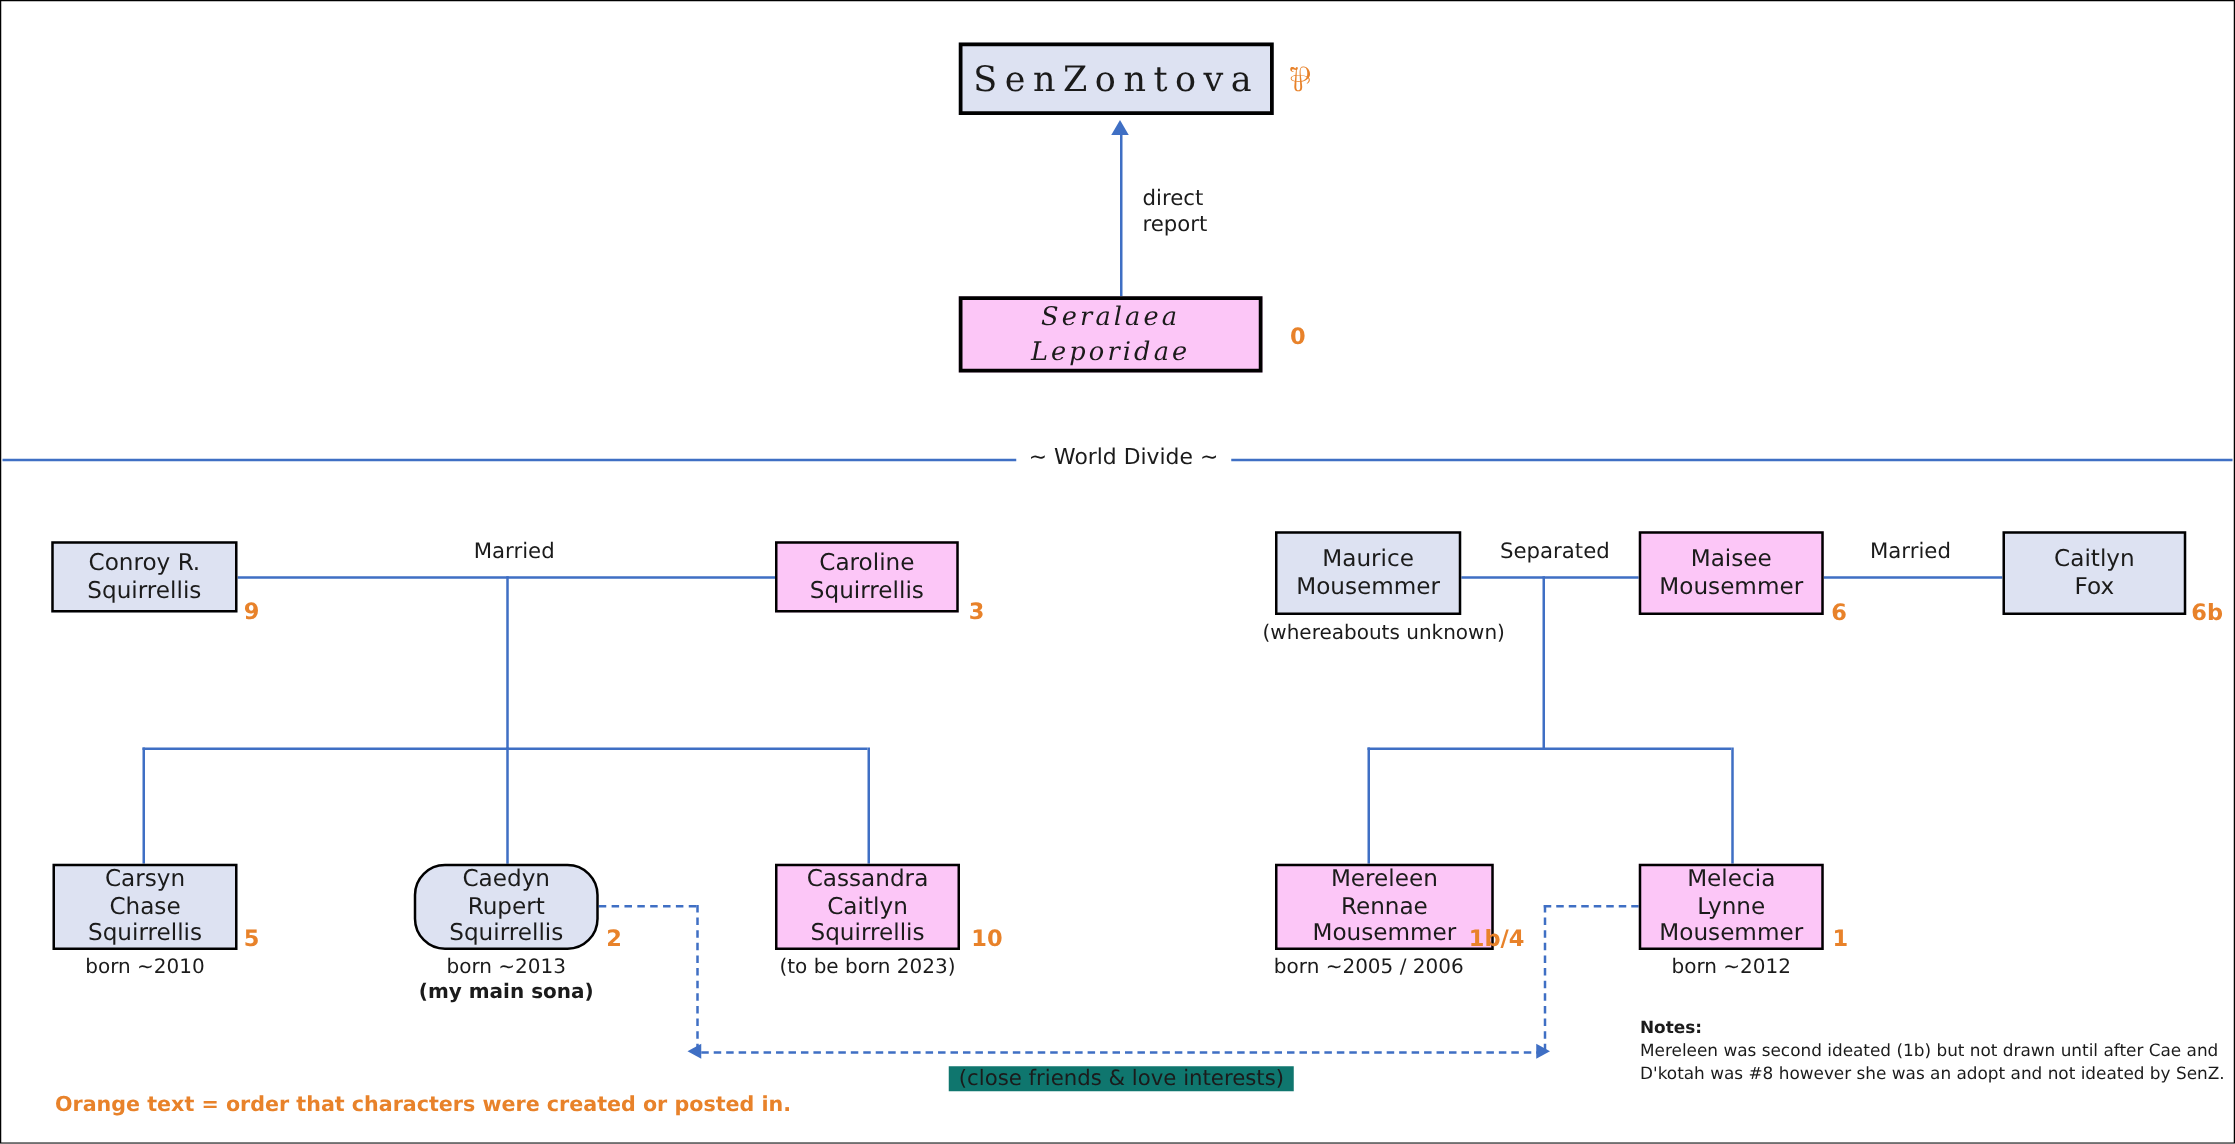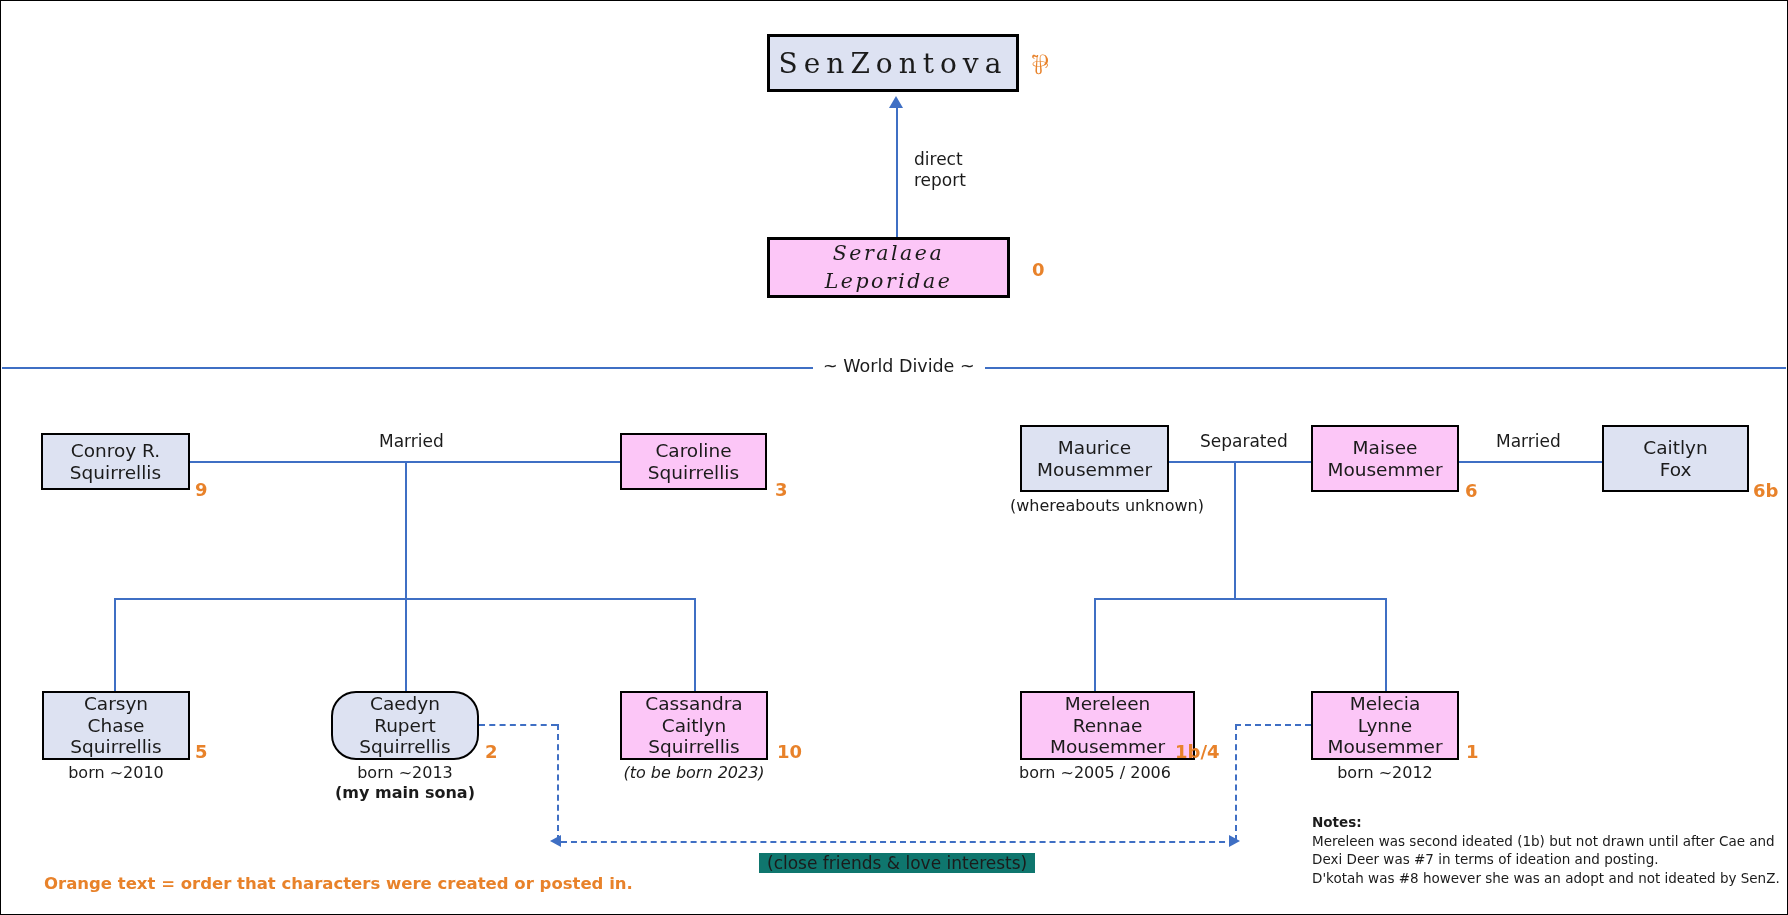--- a/index.html
+++ b/index.html
@@ -277,21 +277,21 @@
   <div class="sub-note bold" style="left:320px; top:782px; width:168px;">(my main sona)</div>
 
   <div class="node pink" style="left:619px; top:690px; width:148px; height:69px;">
     <div class="node-lines">
       <div>Cassandra</div>
       <div>Caitlyn</div>
       <div>Squirrellis</div>
     </div>
   </div>
   <div class="order-marker" style="left:776px; top:740px;">10</div>
-  <div class="sub-note" style="left:613px; top:762px; width:160px;font-style:italic;">(to be born 2023)</div>
+  <div class="sub-note" style="left:613px; top:762px; width:160px;">(to be born 2023)</div>
 
   <div class="node blue" style="left:1019px; top:424px; width:149px; height:67px;">
     <div class="node-lines">
       <div>Maurice</div>
       <div>Mousemmer</div>
     </div>
   </div>
   <div class="sub-note" style="left:1009px; top:495px; width:170px;">(whereabouts unknown)</div>
 
   <div class="node pink" style="left:1310px; top:424px; width:148px; height:67px;">
@@ -350,17 +350,16 @@
   <div class="hline dashed" style="left:560px; top:840px; width:674px;"></div>
   <div class="arrow-left" style="left:549px; top:834px;"></div>
   <div class="arrow-right" style="left:1228px; top:834px;"></div>
   <div class="friends-label" style="left:758px; top:852px;">(close friends &amp; love interests)</div>
 
   <div class="legend-text" style="left:43px; top:873px;">Orange text = order that characters were created or posted in.</div>
 
   <div class="notes-box" style="left:1311px; top:812px; width:470px;">
     <div class="notes-title">Notes:</div>
     <div>Mereleen was second ideated (1b) but not drawn until after Cae and</div>
-    <div>Dexi Deer was #7 in terms of ideation and posting.</div>
     <div>D'kotah was #8 however she was an adopt and not ideated by SenZ.</div>
   </div>
 
 </div>
 
 </body></html>

